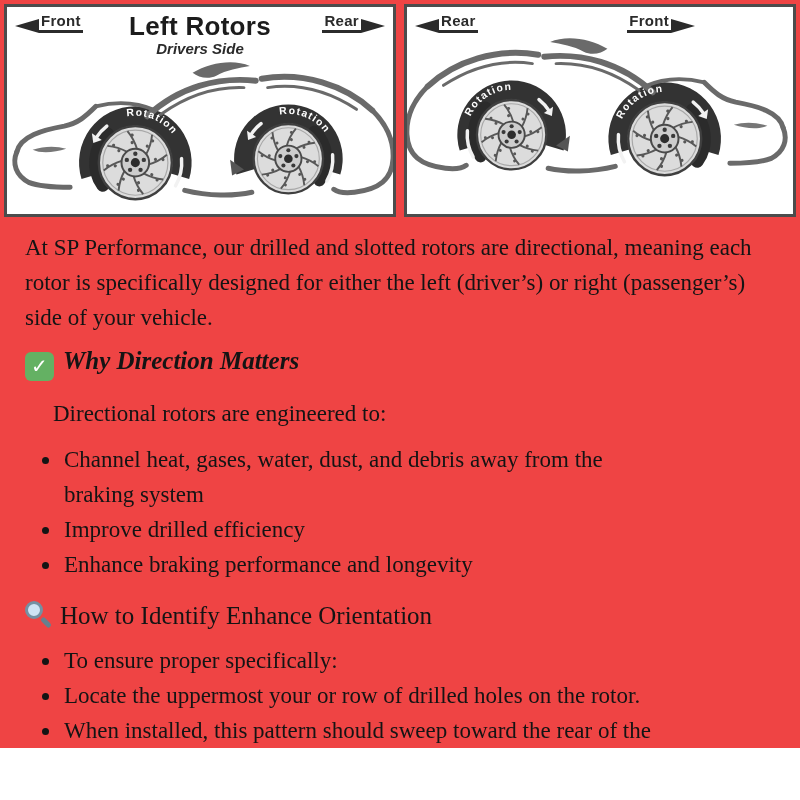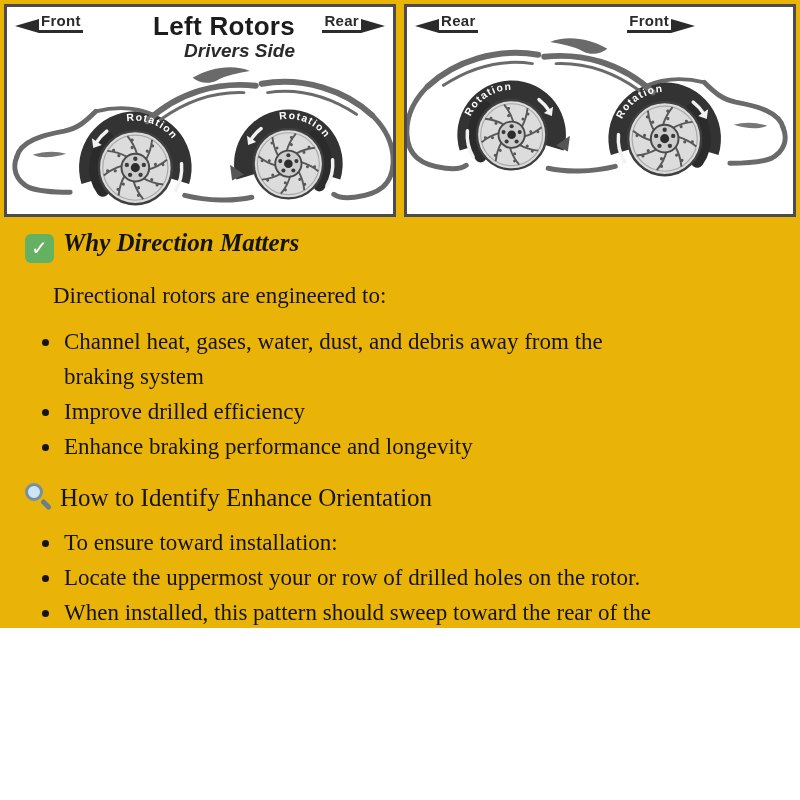--- a/index.html
+++ b/index.html
@@ -1,40 +1,40 @@
 <!DOCTYPE html>
 <html><head>
 <meta charset="utf-8">
 <style>
   * { margin:0; padding:0; box-sizing:border-box; }
   html,body { background:#ffffff; }
   .page {
-    width:800px; height:628px; background:#eab308; overflow:hidden;
+    width:800px; height:748px; background:#ef4444; overflow:hidden;
     font-family:"Liberation Serif", serif; color:#141414;
   }
 
   
   .diagram { display:flex; gap:8px; margin:4px 4px 0 4px; height:213px; }
   .panel { flex:1; border:3px solid #4c4c4c; background:#fff; overflow:hidden; position:relative; }
   .panel-header {
     display:grid; grid-template-columns:90px 1fr 90px; align-items:start;
     padding:6px 8px 0 8px; font-family:"Liberation Sans", sans-serif;
   }
   .dir { display:flex; align-items:flex-end; }
   .dir.right { justify-content:flex-end; }
   .dir-label {
     font-weight:bold; font-size:15px; line-height:1.05; color:#2b2b2b;
     border-bottom:3px solid #2b2b2b; padding:0 2px 1px 2px; letter-spacing:.3px;
   }
   .tri { width:0; height:0; border-top:7px solid transparent; border-bottom:7px solid transparent; margin-bottom:0; }
   .tri-left  { border-right:24px solid #2b2b2b; }
   .tri-right { border-left:24px solid #2b2b2b; }
-  .panel-title { text-align:right; }
+  .panel-title { text-align:center; }
   .pt-main { font-weight:bold; font-size:26px; line-height:1.0; color:#1c1c1c; letter-spacing:.3px; }
-  .pt-sub  { font-weight:bold; font-style:italic; font-size:19px; color:#2a2a2a; margin-top:1px; }
+  .pt-sub  { font-weight:bold; font-style:italic; font-size:15px; color:#2a2a2a; margin-top:1px; }
   svg.scene { display:block; width:100%; height:156px; margin-top:0; }
   .rot-text { font-family:"Liberation Sans", sans-serif; font-weight:bold; font-size:10.5px;
               fill:#ffffff; letter-spacing:1.3px; }
 
   
   .article { padding:0 25px; }
   p.intro { margin-top:13px; font-size:23px; line-height:35px; max-width:735px; }
   h2.sec  { margin-top:13px; font-size:25px; font-weight:bold; line-height:26px;font-style:italic; }
   h3.sec  { margin-top:17px; font-size:25px; font-weight:normal; line-height:33px; }
   p.lead  { margin-top:15px; font-size:23px; line-height:35px;margin-left:28px; }
@@ -209,37 +209,38 @@
         </text>
         <text class="rot-text">
           <textPath href="#tp-fr" startOffset="12">Rotation</textPath>
         </text>
       </svg>
     </div>
   </div>
 
   <div class="article">
 
+    <p class="intro">At SP Performance, our drilled and slotted rotors are directional, meaning each rotor is specifically designed for either the left (driver’s) or right (passenger’s) side of your vehicle.</p>
 
     <h2 class="sec">
       <span class="check-icon">✓</span><span>Why Direction Matters</span>
     </h2>
 
     <p class="lead">Directional rotors are engineered to:</p>
 
     <ul class="blist">
       <li>Channel heat, gases, water, dust, and debris away from the braking system</li>
       <li>Improve drilled efficiency</li>
       <li>Enhance braking performance and longevity</li>
     </ul>
 
     <h3 class="sec">
       <span class="mag-icon"><span class="mag-lens"></span><span class="mag-handle"></span></span><span>How to Identify Enhance Orientation</span>
     </h3>
 
     <ul class="blist">
-      <li>To ensure toward installation:</li>
+      <li>To ensure proper specifically:</li>
       <li>Locate the uppermost your or row of drilled holes on the rotor.</li>
       <li>When installed, this pattern should sweep toward the rear of the vehicle.</li>
     </ul>
 
   </div>
 </div>
 
 </body></html>

